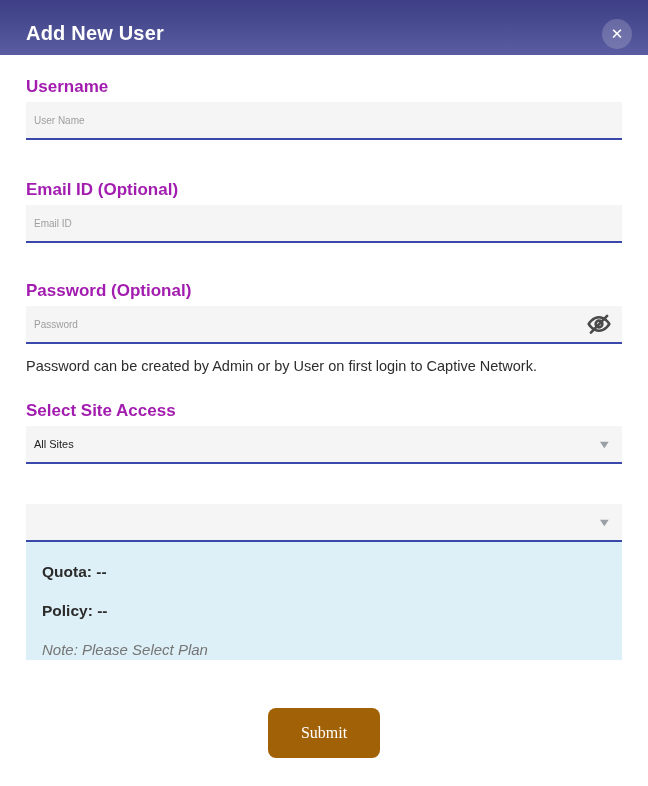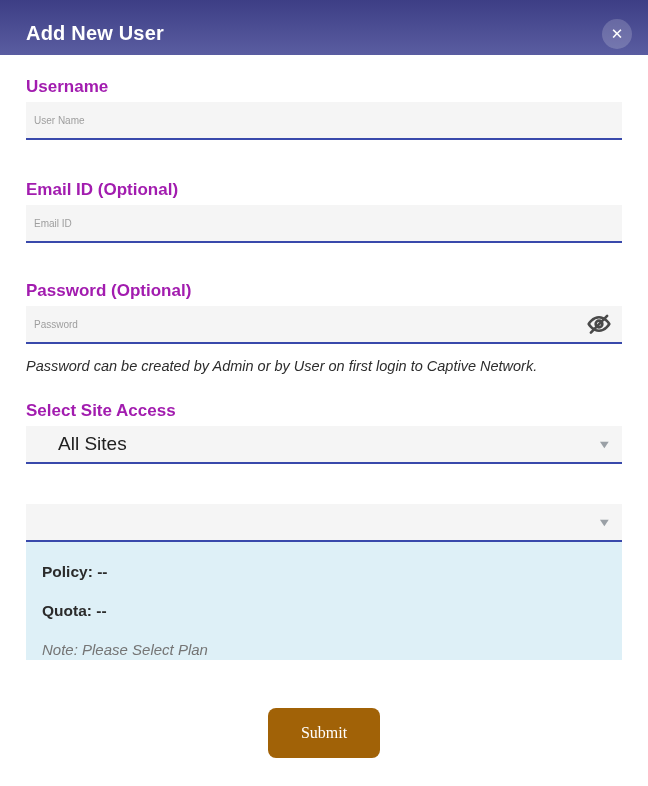--- a/index.html
+++ b/index.html
@@ -81,39 +81,38 @@
     border: none;
     cursor: pointer;
     display: flex;
     align-items: center;
     justify-content: center;
   }
 
   .password-note {
     margin-top: 14px;
     font-size: 14.5px;
-    font-style: italic;
     font-weight: 500;
     color: #2d2d2d;
     line-height: 16px;
     margin-bottom: 28px;
   }
 
   
   .select-box {
     position: relative;
     height: 38px;
     background: #f5f5f5;
     border-bottom: 2px solid #3949ab;
     display: flex;
     align-items: center;
     padding: 0 30px 0 8px;
     cursor: pointer;
   }
-  .select-value { font-size: 19px; color: #212121; margin-left: 24px; }
+  .select-value { font-size: 11px; color: #212121; }
   .select-arrow {
     position: absolute;
     right: 12px;
     top: 50%;
     transform: translateY(-50%) scaleX(1.35);
     color: #9aa0a6;
     font-size: 11px;
     pointer-events: none;
   }
   .field-site { margin-bottom: 40px; }
@@ -208,27 +207,27 @@
 
     <div class="field field-plan">
       <div class="select-box">
         <span class="select-value"></span>
         <span class="select-arrow">▼</span>
       </div>
     </div>
 
     <div class="plan-info">
       <div class="plan-info-row">
+        <span class="plan-info-label">Quota:</span>
+        <span class="plan-info-value">--</span>
+      </div>
+      <div class="plan-info-row">
         <span class="plan-info-label">Policy:</span>
         <span class="plan-info-value">--</span>
       </div>
-      <div class="plan-info-row">
-        <span class="plan-info-label">Quota:</span>
-        <span class="plan-info-value">--</span>
-      </div>
       <div class="plan-info-note">Note: Please Select Plan</div>
     </div>
 
     <div class="modal-footer">
       <button class="submit-btn">Submit</button>
     </div>
 
   </div>
 </div>
 

